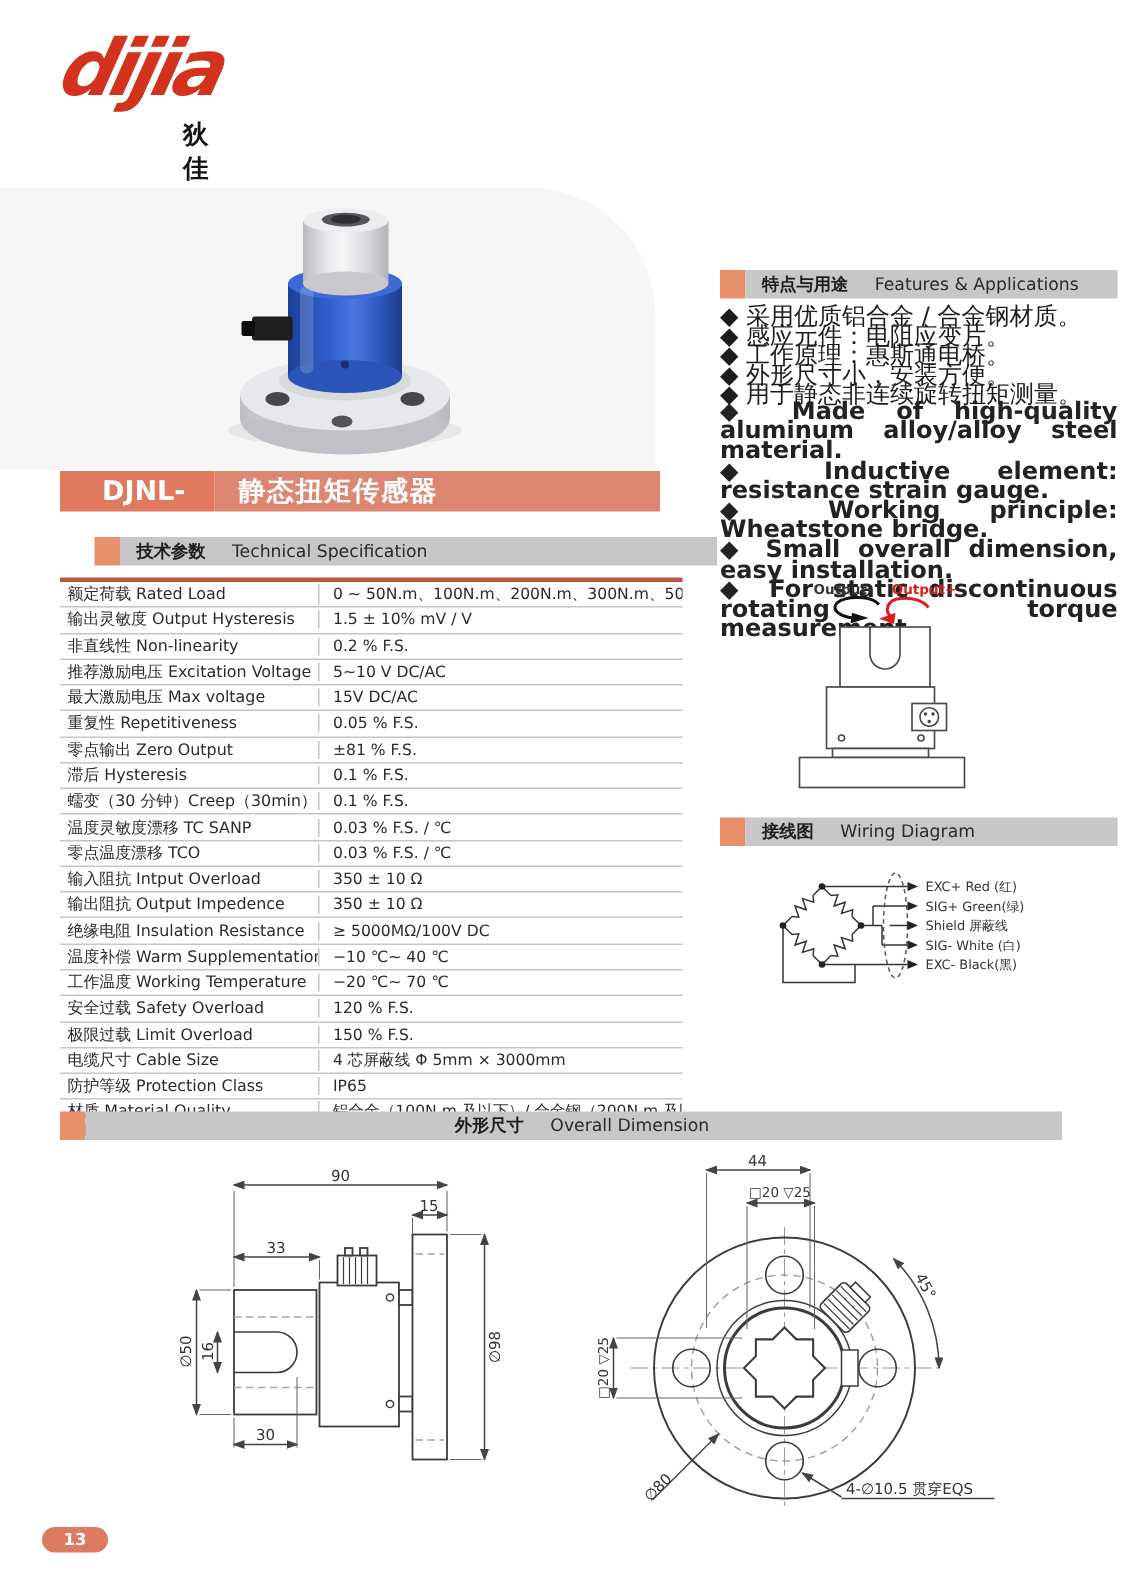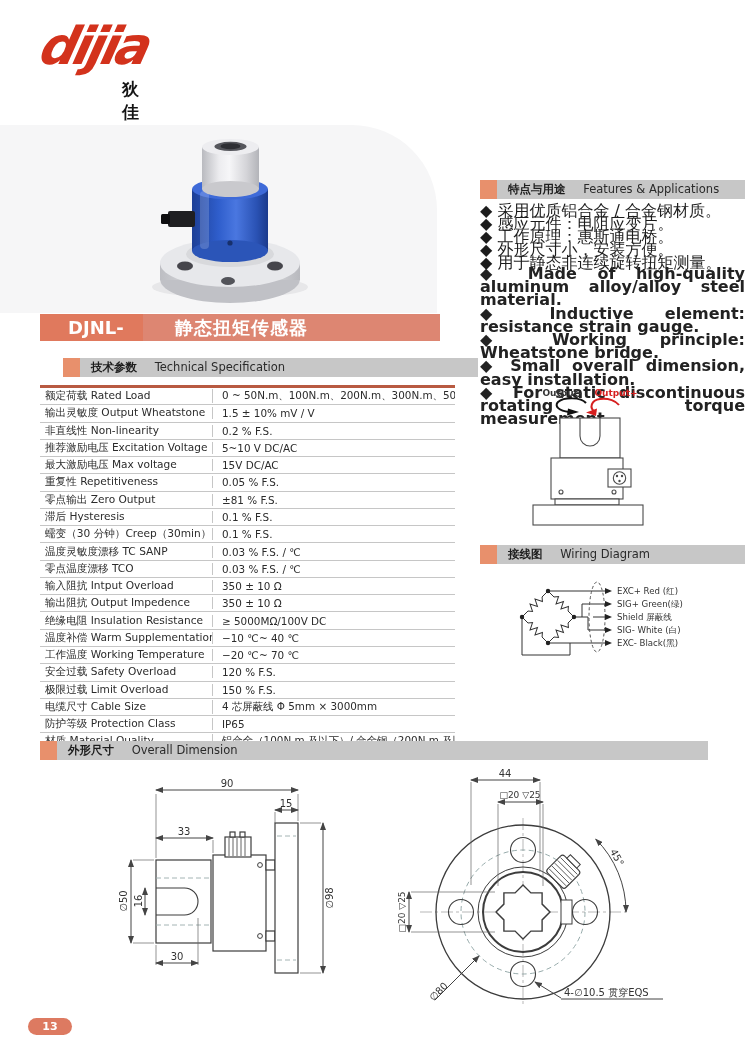--- a/index.html
+++ b/index.html
@@ -21,21 +21,21 @@
   .sec-bar .bar{flex:1;background:#c7c7c7;line-height:19px;font-size:11.5px;
                 padding-left:11px;white-space:nowrap;overflow:hidden;}
   .sec-bar .cn{font-weight:bold;color:#1d1d1d;}
   .sec-bar .en{margin-left:14px;color:#2a2a2a;}
 
   
   .title-bar{display:flex;height:27px;color:#fff;font-weight:bold;}
   .title-bar .model{width:103px;background:#e0795d;line-height:27px;font-size:18px;
                     padding-left:28px;box-sizing:border-box;}
   .title-bar .name{flex:1;background:#dd8672;line-height:27px;font-size:18px;
-                   padding-left:32px;letter-spacing:1px;}
+                   padding-left:16px;letter-spacing:1px;}
 
   
   .feat-list{margin:0;padding:0;list-style:none;font-size:16px;line-height:12.9px;color:#1c1c1c;}
   .feat-list.en{line-height:13.2px;text-align:justify;color:#222;}
   .feat-list li{margin:0;}
 
   
   .spec-table{border-top:3px solid #b85a41;border-bottom:7px solid #ef4444;font-size:10.6px;color:#2b2b2b;}
   .spec-row{display:flex;height:16.28px;align-items:center;border-bottom:1px solid #c6c6c6;}
   .spec-row:last-child{border-bottom:none;}
@@ -156,21 +156,21 @@
       <span class="cn">技术参数</span>
       <span class="en">Technical Specification</span>
     </div>
   </div>
   <div class="abs spec-table" style="left:40px;top:385px;width:415px;">
     <div class="spec-row">
         <div class="lbl">额定荷载 Rated Load</div>
         <div class="val">0 ~ 50N.m、100N.m、200N.m、300N.m、500N.m、1000N.m</div>
       </div>
     <div class="spec-row">
-        <div class="lbl">输出灵敏度 Output Wheatstone</div>
+        <div class="lbl">输出灵敏度 Output Hysteresis</div>
         <div class="val">1.5 ± 10% mV / V</div>
       </div>
     <div class="spec-row">
         <div class="lbl">非直线性 Non-linearity</div>
         <div class="val">0.2 % F.S.</div>
       </div>
     <div class="spec-row">
         <div class="lbl">推荐激励电压 Excitation Voltage</div>
         <div class="val">5~10 V  DC/AC</div>
       </div>
@@ -314,21 +314,21 @@
     </g>
     <g>
       <text x="117" y="17" class="wiretxt">EXC+ Red (红)</text>
       <text x="117" y="30" class="wiretxt">SIG+ Green(绿)</text>
       <text x="117" y="43" class="wiretxt">Shield 屏蔽线</text>
       <text x="117" y="56" class="wiretxt">SIG- White (白)</text>
       <text x="117" y="69" class="wiretxt">EXC- Black(黑)</text>
     </g>
   </svg>
 
-  <div class="abs sec-bar" style="left:40px;top:741px;width:668px;">
+  <div class="abs sec-bar" style="left:40px;top:741px;width:668px;text-align:center;">
     <div class="sq"></div>
     <div class="bar">
       <span class="cn">外形尺寸</span>
       <span class="en">Overall Dimension</span>
     </div>
   </div>
 
   <svg class="abs" style="left:118px;top:778px;" width="230" height="215" viewBox="0 0 230 215">
     <defs>
       <marker id="arrA" markerWidth="8" markerHeight="6" refX="7" refY="3" orient="auto">

